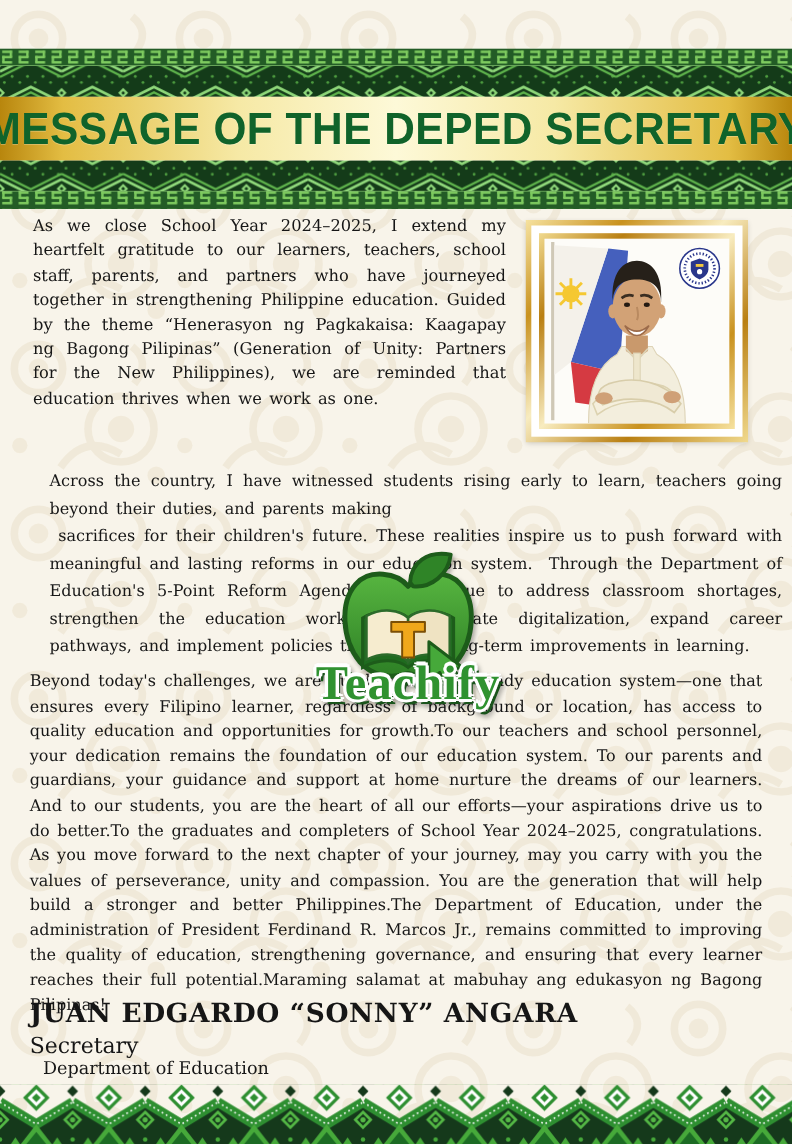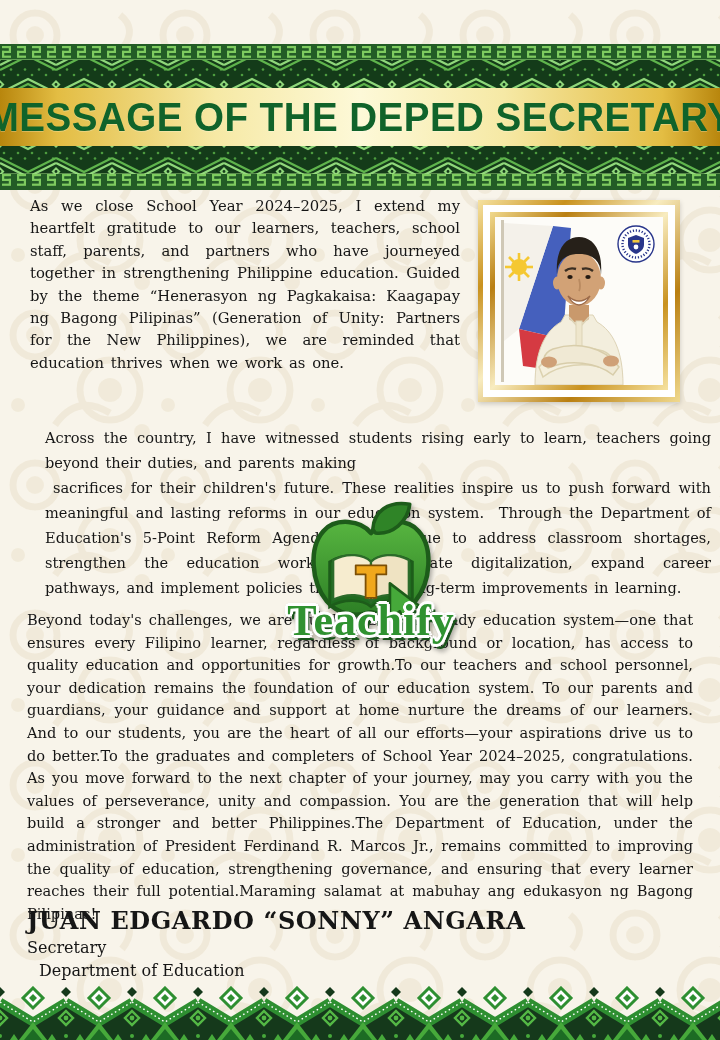--- a/index.html
+++ b/index.html
@@ -26,21 +26,21 @@
      background:linear-gradient(315deg,#f6e2a0 0%,#c9921f 25%,#f8ecc0 50%,#b97f12 78%,#f0d98e 100%);}
   .photo{width:100%;height:100%;background:#fdfcf8;overflow:hidden;}
   .photo svg{display:block;width:100%;height:100%;}
   
   .para{position:absolute;z-index:2;text-align:justify;word-spacing:2px;}
   .para-1{left:30px;top:195px;width:430px;font-size:14.8px;line-height:22.4px;}
   .para-2{left:45px;top:425px;width:666px;font-size:14.6px;line-height:25px;white-space:pre-wrap;}
   .para-3{left:27px;top:609px;width:666px;font-size:14.6px;line-height:22.6px;}
   .sig{position:absolute;left:27px;z-index:2;}
   .sig-name{top:906px;font-size:24px;font-weight:bold;letter-spacing:.6px;text-align:center;}
-  .sig-role{top:938px;font-size:16px;}
+  .sig-role{top:938px;font-size:20px;}
   .sig-org{top:961px;font-size:16px;margin-left:12px;}
   
   .watermark{position:absolute;left:276px;top:497px;width:190px;z-index:5;text-align:center;
      filter:drop-shadow(2px 3px 2px rgba(0,0,0,.3));}
   .watermark svg{display:block;margin:0 auto;}
   .wordmark{margin-top:-24px;font-family:Liberation Serif, serif;font-weight:900;
      font-size:44px;line-height:1;color:#2f9230;letter-spacing:1px;
      text-shadow:-2px -2px 0 #fff,2px -2px 0 #fff,-2px 2px 0 #fff,2px 2px 0 #fff,
        0 -3px 0 #fff,0 3px 0 #fff,-3px 0 0 #fff,3px 0 0 #fff,4px 5px 0 #19541b;}
 </style>

